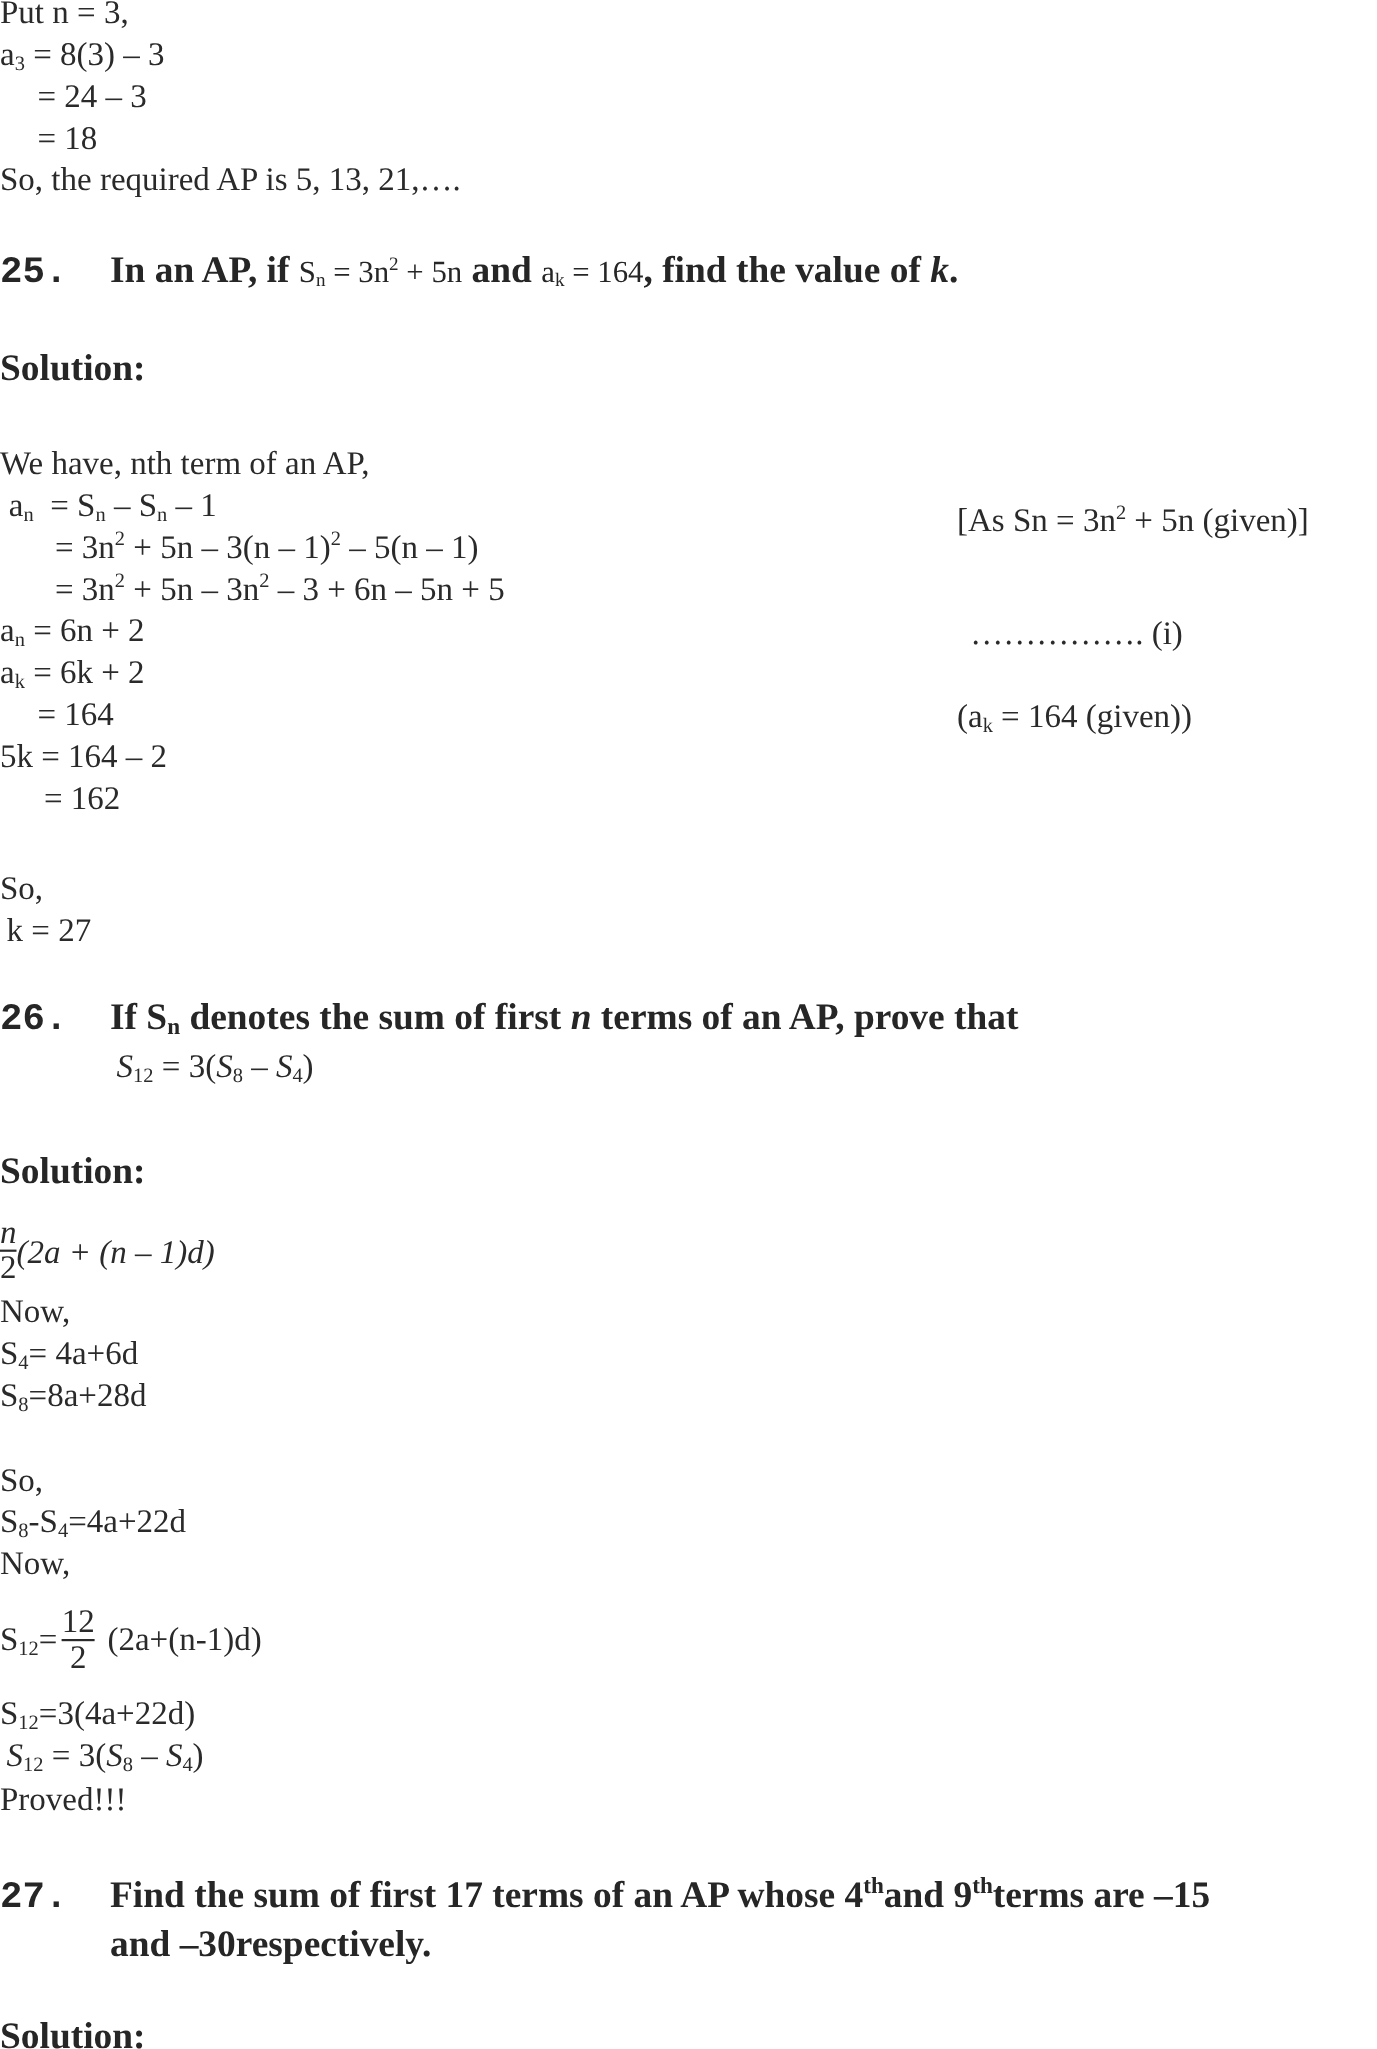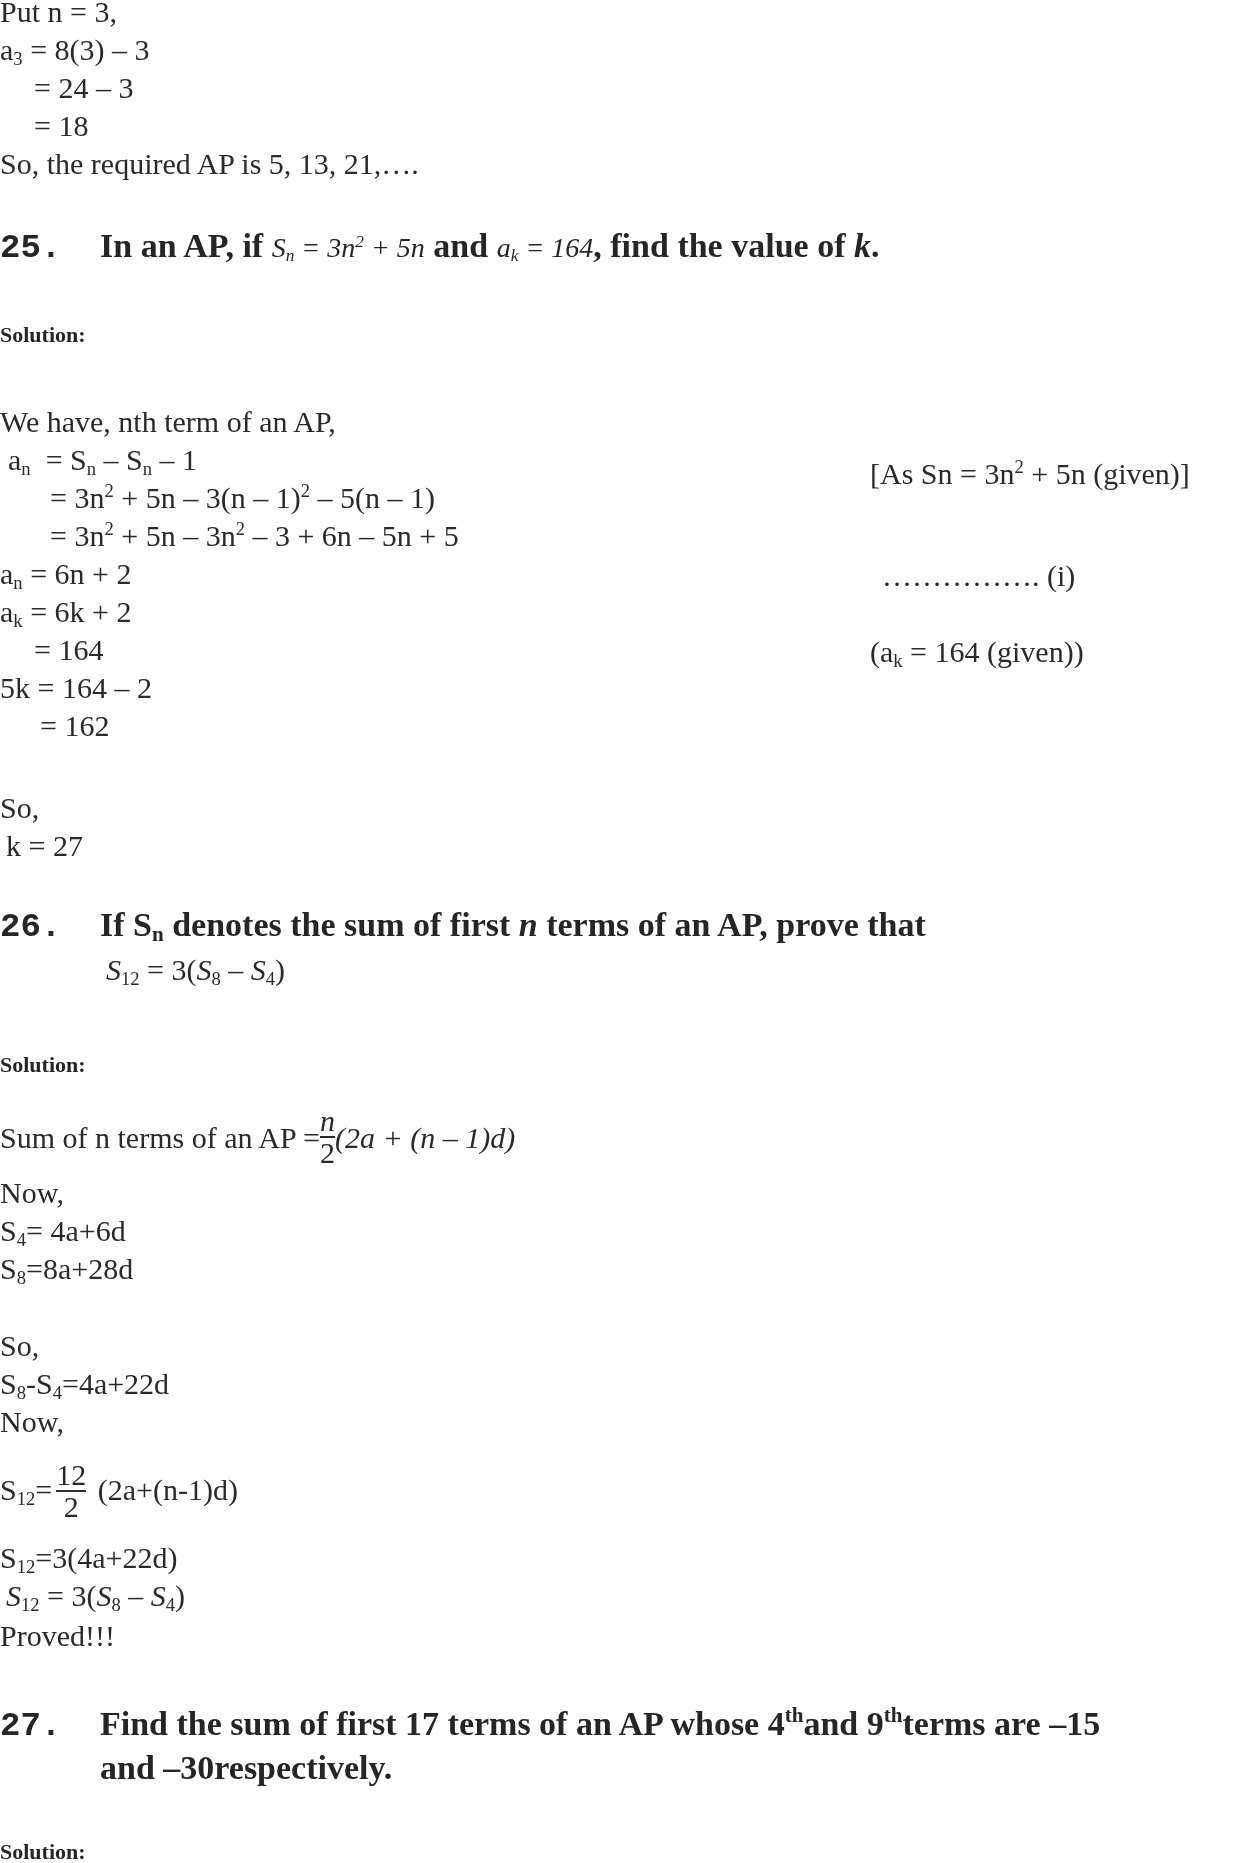--- a/index.html
+++ b/index.html
@@ -1,25 +1,25 @@
 <!DOCTYPE html>
 <html><head>
 <meta charset="utf-8">
 <style>
   html, body { margin:0; padding:0; background:#ffffff; }
   body { width:1252px; height:1863px; position:relative; overflow:hidden;
          font-family:"Liberation Serif", "DejaVu Serif", serif; color:#2a2a2a; }
   .ln { position:absolute; left:0; white-space:nowrap; font-size:30px; line-height:36px; }
   .q { position:absolute; left:0; white-space:nowrap; font-size:34px; line-height:40px; font-weight:bold; color:#262626; }
   .q .num { display:inline-block; width:100px;font-family:Liberation Mono, monospace; }
-  .sol { position:absolute; left:0; font-size:22px; line-height:40px; font-weight:bold; color:#262626; }
+  .sol { position:absolute; left:0; font-size:34px; line-height:40px; font-weight:bold; color:#262626; }
   .note { position:absolute; white-space:nowrap; font-size:30px; line-height:36px; }
   sub { font-size:0.62em; vertical-align:-0.25em; line-height:0; }
   sup { font-size:0.62em; vertical-align:0.6em; line-height:0; }
-  .m { font-style:italic; font-weight:normal; font-size:28px; }
+  .m { font-weight:normal; font-size:28px; }
   .frac { display:inline-block; vertical-align:middle; text-align:center; position:relative; }
   .frac .n { display:block; line-height:30px; }
   .frac .d { display:block; line-height:30px; border-top:2px solid #2a2a2a; }
 </style>
 </head>
 <body>
 
 <div class="ln" style="top:-6px">Put n = 3,</div>
 <div class="ln" style="top:32px"><span>a</span><sub>3</sub><span> = 8(3) – 3</span></div>
 <div class="ln" style="top:70px; left:34px">= 24 – 3</div>
@@ -47,21 +47,21 @@
 <div class="note" style="top:558px; left:882px">……………. (i)</div>
 <div class="note" style="top:634px; left:870px"><span>(a</span><sub>k</sub><span> = 164 (given))</span></div>
 
 <div class="q" style="top:905px">
   <span class="num">26.</span><span>If S</span><sub>n</sub><span> denotes the sum of first </span><i>n</i><span> terms of an AP, prove that</span>
 </div>
 <div class="ln" style="top:952px; left:106px; font-style:italic"><span>S</span><sub style="font-style:normal">12</sub><span style="font-style:normal"> = 3(</span><span>S</span><sub style="font-style:normal">8</sub><span style="font-style:normal"> – </span><span>S</span><sub style="font-style:normal">4</sub><span style="font-style:normal">)</span></div>
 <div class="sol" style="top:1045px">Solution:</div>
 
 <div class="ln" style="top:1110px">
-  <span>Sum of n terms of an AP =</span><span class="frac" style="top:-4px"><span class="n" style="font-style:italic">n</span><span class="d">2</span></span><span style="font-style:italic">(2a + (n – 1)d)</span>
+  <span class="frac" style="top:-4px"><span class="n" style="font-style:italic">n</span><span class="d">2</span></span><span style="font-style:italic">(2a + (n – 1)d)</span>
 </div>
 <div class="ln" style="top:1175px">Now,</div>
 <div class="ln" style="top:1213px"><span>S</span><sub>4</sub><span>= 4a+6d</span></div>
 <div class="ln" style="top:1251px"><span>S</span><sub>8</sub><span>=8a+28d</span></div>
 <div class="ln" style="top:1328px">So,</div>
 <div class="ln" style="top:1366px"><span>S</span><sub>8</sub><span>-S</span><sub>4</sub><span>=4a+22d</span></div>
 <div class="ln" style="top:1404px">Now,</div>
 <div class="ln" style="top:1462px">
   <span>S</span><sub>12</sub><span>=</span><span class="frac" style="top:-2px; padding:0 4px"><span class="n">12</span><span class="d">2</span></span><span> (2a+(n-1)d)</span>
 </div>

